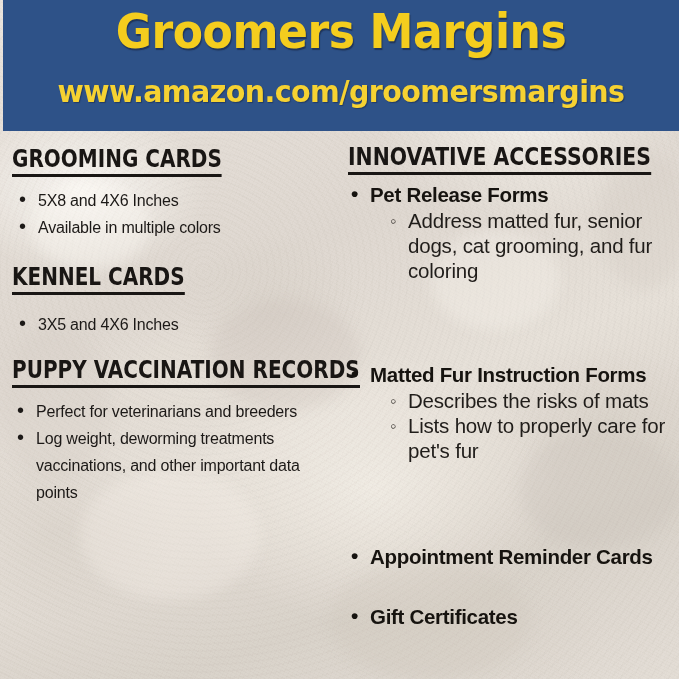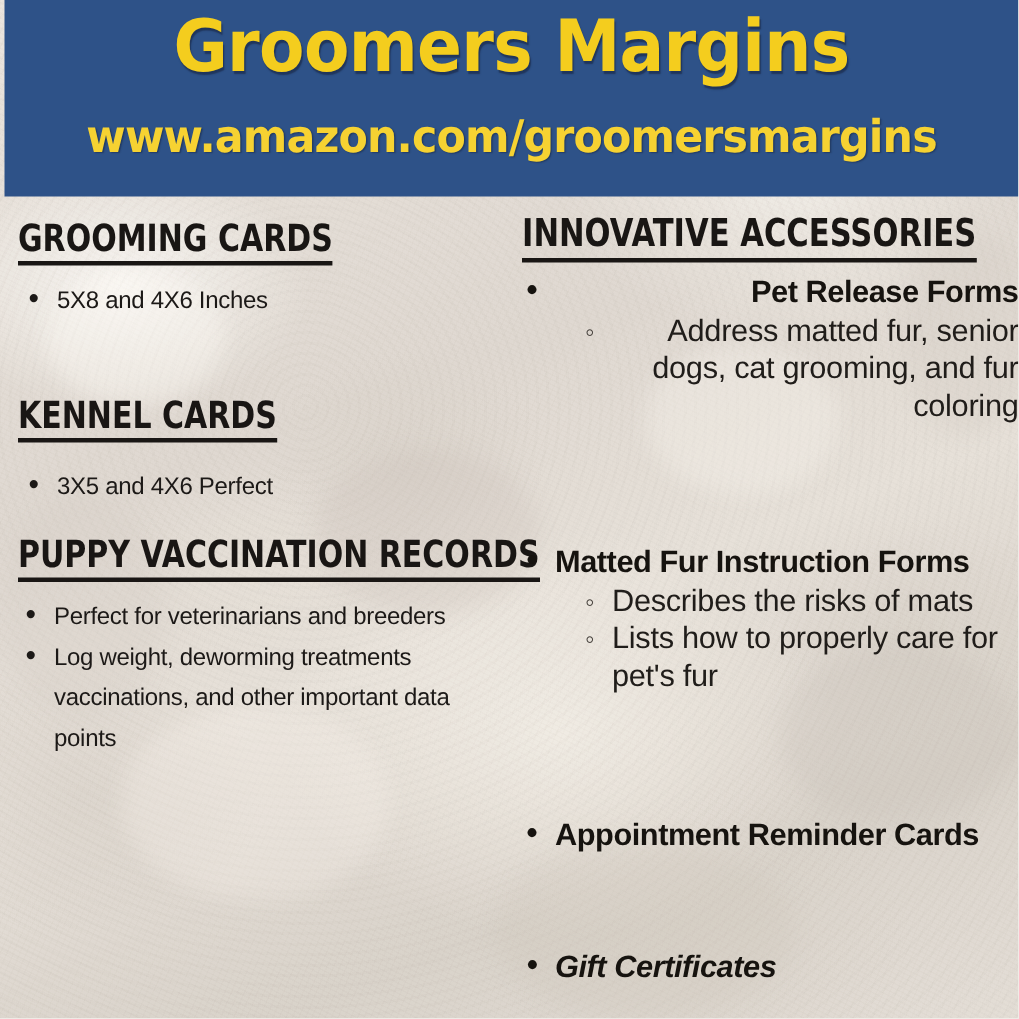--- a/index.html
+++ b/index.html
@@ -206,61 +206,62 @@
 
   <div id="content">
 
     <div class="col" id="col-left">
 
       <div class="heading-wrap" style="top:14px;">
         <span class="section-heading">GROOMING CARDS</span>
       </div>
       <ul class="bullet-list" style="top:56px; left:6px; width:324px;">
         <li>5X8 and 4X6 Inches</li>
+        <li>Available in multiple colors</li>
       </ul>
 
       <div class="heading-wrap" style="top:132px;">
         <span class="section-heading">KENNEL CARDS</span>
       </div>
       <ul class="bullet-list" style="top:180px; left:6px; width:324px;">
-        <li>3X5 and 4X6 Perfect</li>
+        <li>3X5 and 4X6 Inches</li>
       </ul>
 
       <div class="heading-wrap" style="top:225px;">
         <span class="section-heading" style="font-size:25px;">PUPPY VACCINATION RECORDS</span>
       </div>
       <ul class="bullet-list" style="top:267px; left:4px; width:326px;">
         <li style="margin-bottom:0px;">Perfect for veterinarians and breeders</li>
         <li>Log weight, deworming treatments vaccinations, and other important data points</li>
       </ul>
     </div>
 
     <div class="col" id="col-right">
 
       <div class="heading-wrap" style="top:12px;">
         <span class="section-heading" style="font-size:25.5px;">INNOVATIVE ACCESSORIES</span>
       </div>
 
-      <div class="topic" style="top:50px;text-align:right;">
+      <div class="topic" style="top:50px;">
         <div class="topic-title">Pet Release Forms</div>
         <ul class="sub-list">
           <li>Address matted fur, senior dogs, cat grooming, and fur coloring</li>
         </ul>
       </div>
 
       <div class="topic" style="top:230px;">
         <div class="topic-title">Matted Fur Instruction Forms</div>
         <ul class="sub-list">
           <li>Describes the risks of mats</li>
           <li>Lists how to properly care for pet's fur</li>
         </ul>
       </div>
 
       <div class="topic" style="top:412px;">
         <div class="topic-title">Appointment Reminder Cards</div>
       </div>
 
-      <div class="topic" style="top:500px;font-style:italic;">
+      <div class="topic" style="top:472px;">
         <div class="topic-title">Gift Certificates</div>
       </div>
     </div>
   </div>
 </div>
 
 </body></html>

